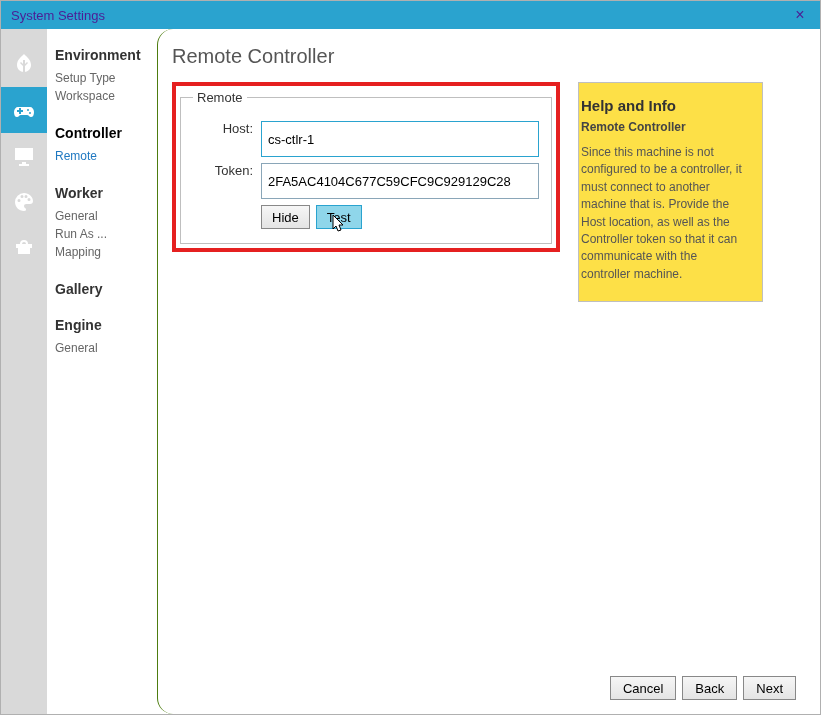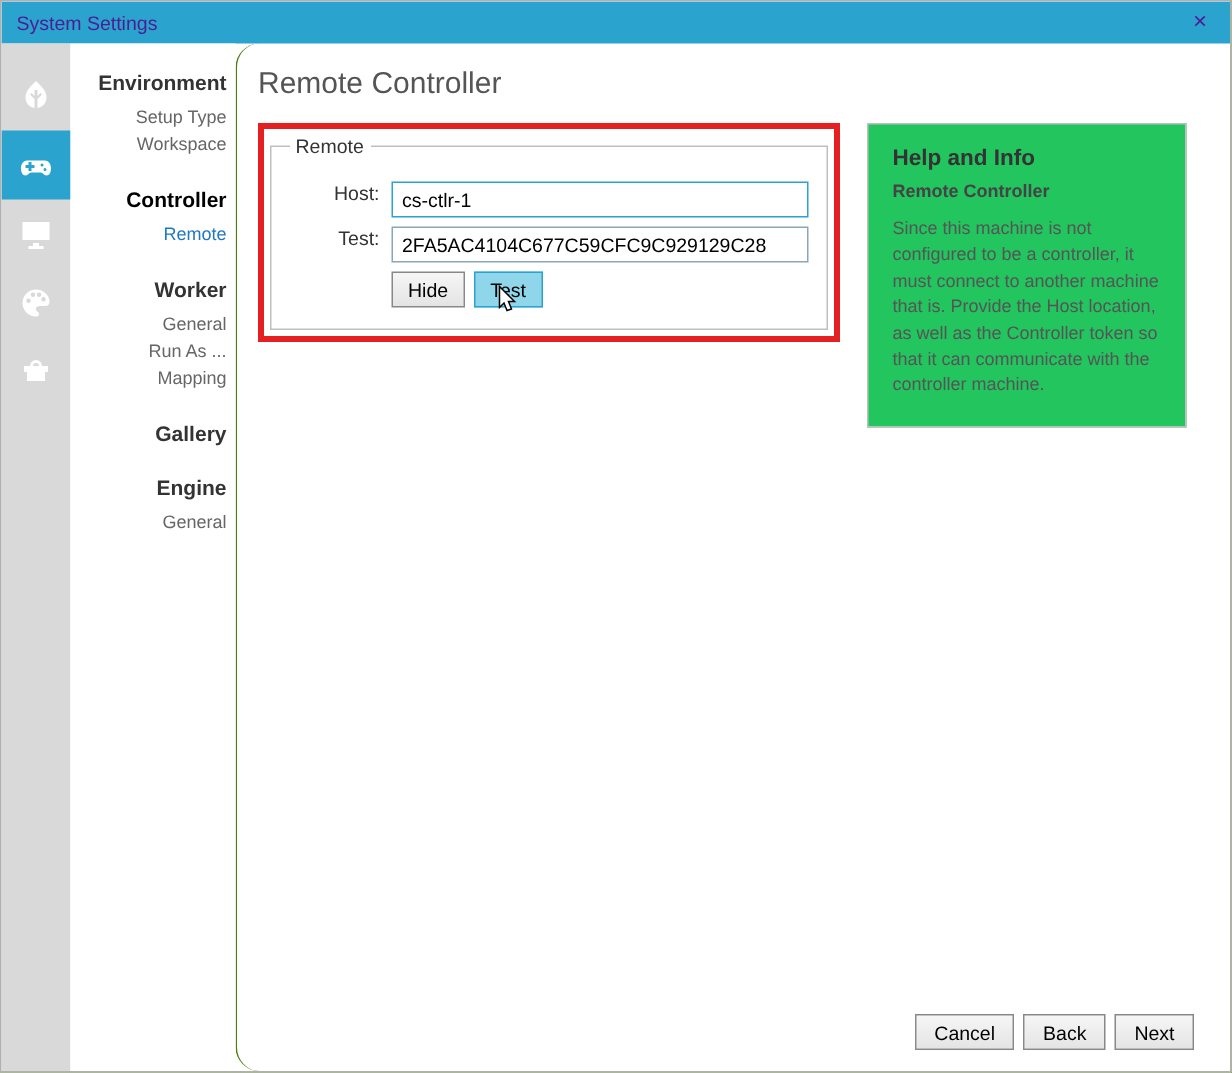--- a/index.html
+++ b/index.html
@@ -50,21 +50,20 @@
       cursor: pointer;
     }
     .iconbar-item.active {
       background: #2aa3cf;
     }
     .iconbar-item svg { width: 24px; height: 24px; }
     .nav-col {
       width: 110px;
       padding: 18px 6px 10px 8px;
       background: #fff;
-      text-align: right;
     }
     .nav-group { margin-bottom: 20px; }
     .nav-head {
       font-weight: bold;
       color: #333;
       font-size: 14px;
       margin-bottom: 6px;
       cursor: pointer;
     }
     .nav-head.active { color: #000000; }
@@ -115,21 +114,21 @@
       margin: 6px 0;
     }
     .form-label {
       width: 60px;
       text-align: right;
       margin-right: 8px;
       color: #333;
     }
     .form-input {
       flex: 1;
-      height: 24px;
+      height: 36px;
       border: 1px solid #8aa6b8;
       padding: 2px 6px;
       font-size: 13px;
       font-family: Arial, sans-serif;
       background: #fff;
     }
     .form-input.host { border-color: #2aa3cf; }
     .btn-row {
       display: flex;
       gap: 6px;
@@ -150,23 +149,23 @@
       position: relative;
     }
     .cursor-svg {
       position: absolute;
       left: 14px;
       top: 8px;
       pointer-events: none;
     }
     .help-panel {
       border: 1px solid #bfbfbf;
-      background: #22c55e;
-      width: 213px;
-      padding: 14px 14px 18px 16px;
+      background: #fde047;
+      width: 185px;
+      padding: 14px 14px 18px 2px;
     }
     .help-title {
       font-weight: bold;
       font-size: 15px;
       color: #333;
       margin-bottom: 6px;
     }
     .help-sub {
       font-weight: bold;
       font-size: 12px;
@@ -258,21 +257,21 @@
       <div class="highlight-wrap">
         <fieldset class="remote">
           <legend>Remote</legend>
 
           <div class="form-row">
             <div class="form-label">Host:</div>
             <input class="form-input host" type="text" value="cs-ctlr-1" style="">
           </div>
 
           <div class="form-row">
-            <div class="form-label">Test:</div>
+            <div class="form-label">Token:</div>
             <input class="form-input" type="text" value="2FA5AC4104C677C59CFC9C929129C28" style="">
           </div>
 
           <div class="btn-row">
             <button class="btn">Hide</button>
             <button class="btn test">
               <span>Test</span>
               <svg class="cursor-svg" width="16" height="20" viewBox="0 0 16 20">
                 <path fill="#fff" stroke="#000" stroke-width="1" d="M2 1l0 14 3-3 2 5 3-1-2-5 4 0z"></path>
               </svg>

